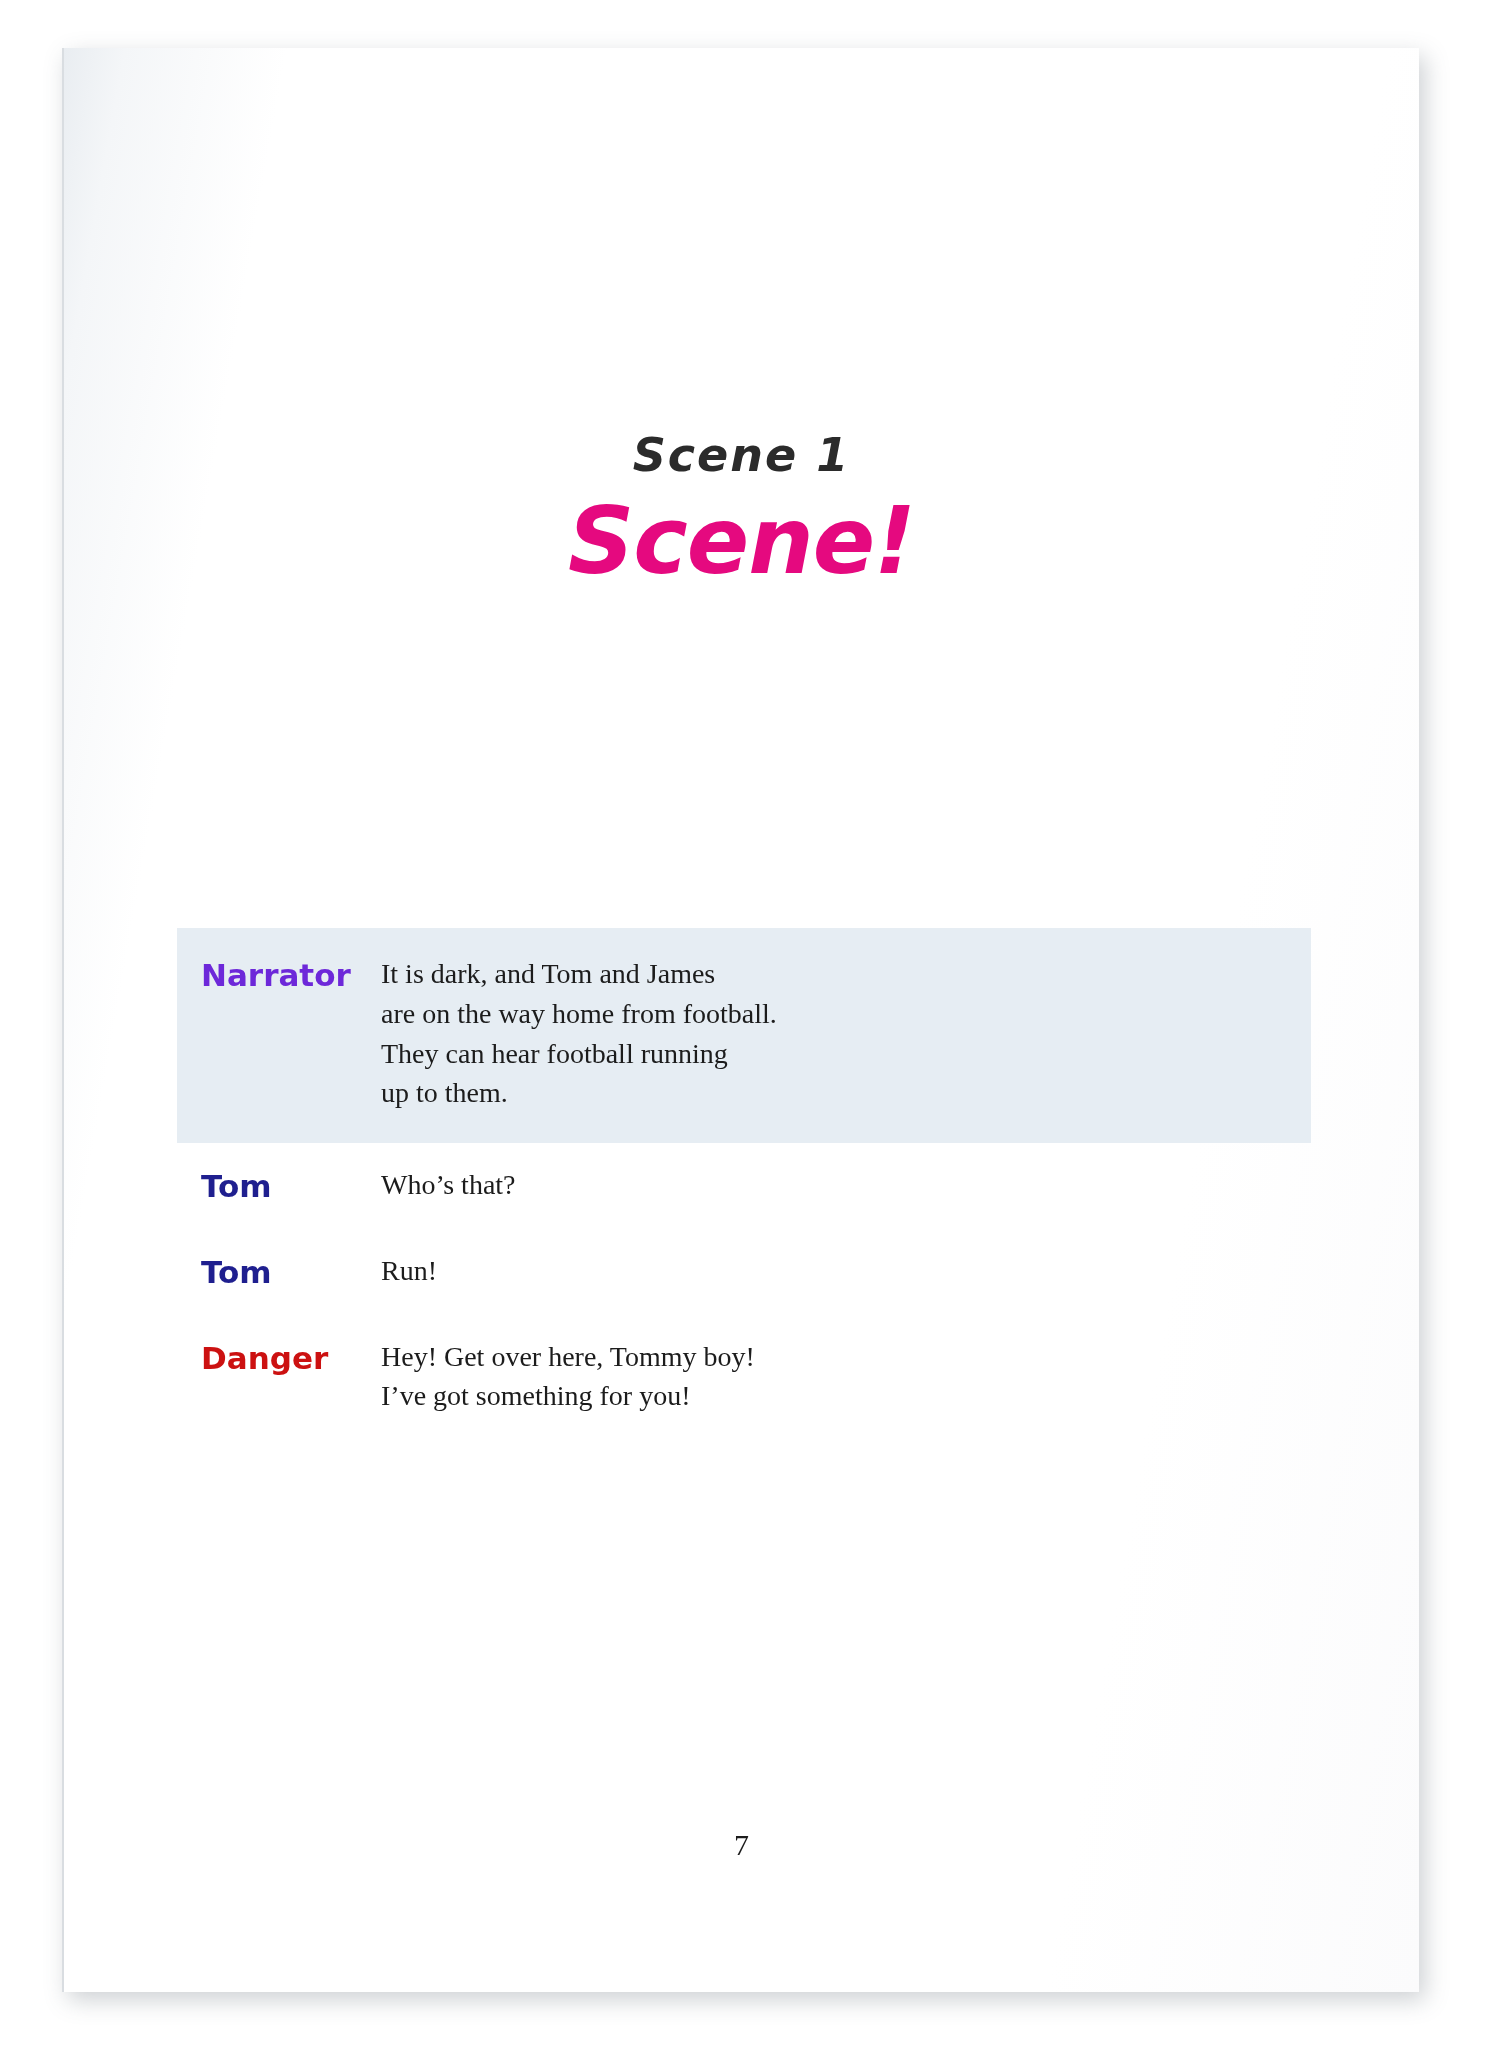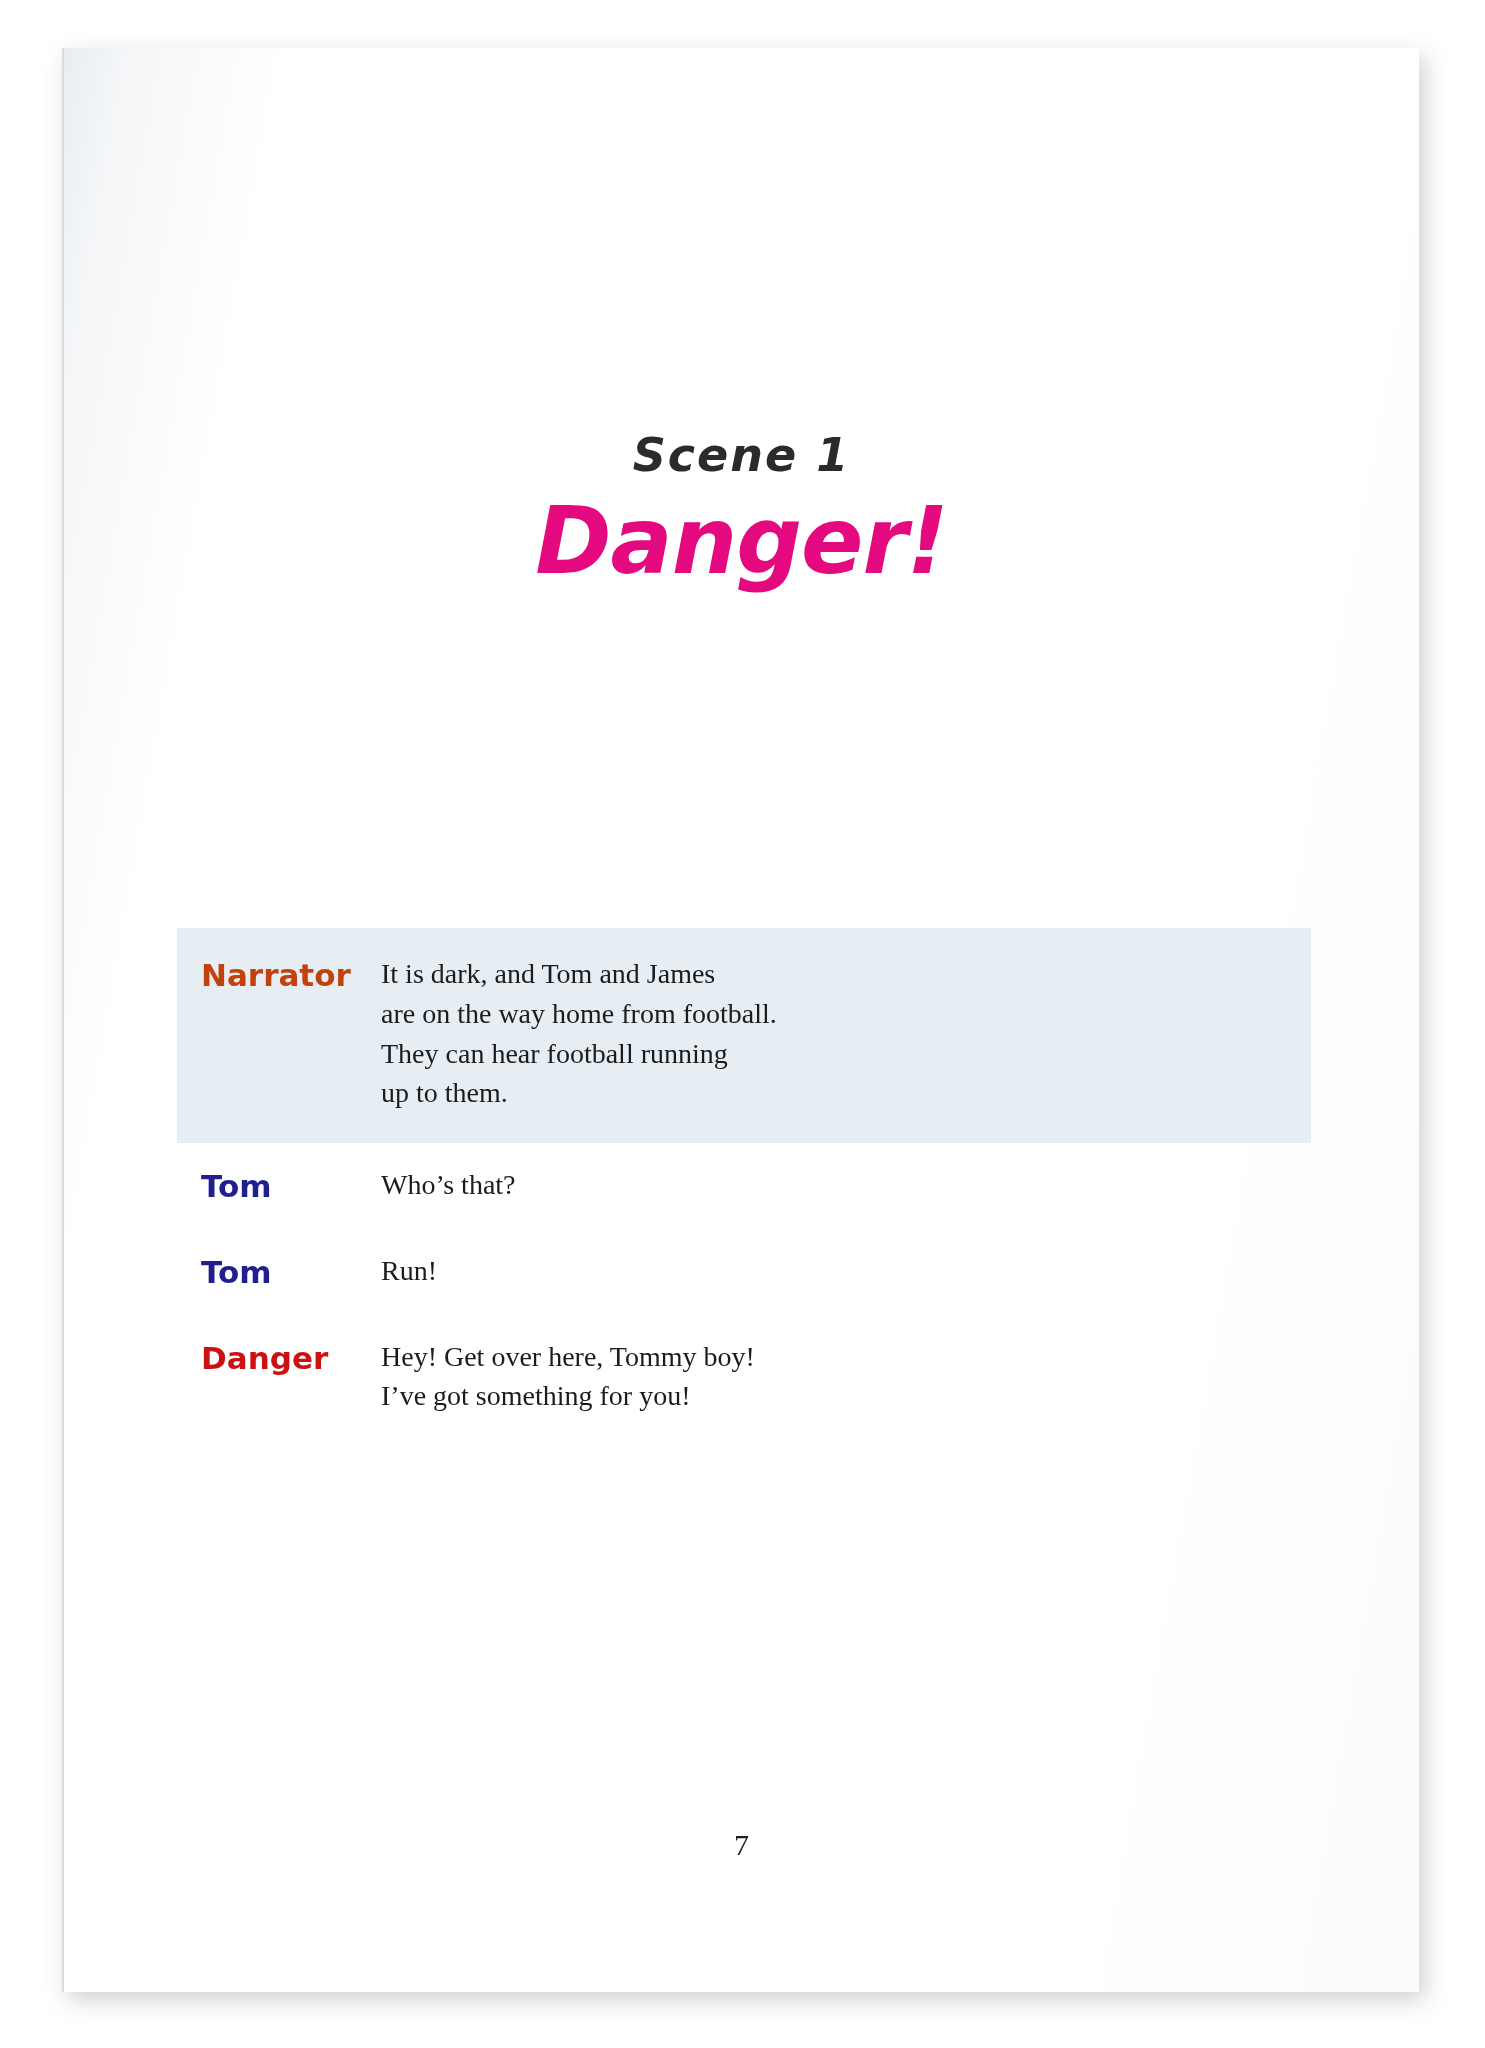--- a/index.html
+++ b/index.html
@@ -120,25 +120,25 @@
 </style>
 </head>
 <body>
 
 <div id="page-wrap">
   <div id="book-page">
     <div id="page-inner">
 
       <div class="scene-label">Scene  1</div>
 
-      <div class="scene-title">Danger!</div>
+      <div class="scene-title">Scene!</div>
 
       <div id="script">
           <div class="line narration" style="background: rgb(230, 237, 243); margin-left: -12px; padding-left: 12px; width: 1122px;">
-            <div class="speaker" style="color: #c2410c;">Narrator</div>
+            <div class="speaker" style="color: #6d28d9;">Narrator</div>
             <div class="speech">
               <div>It is dark, and Tom and James</div>
               <div>are on the way home from football.</div>
               <div>They can hear football running</div>
               <div>up to them.</div>
             </div>
           </div>
           <div class="line">
             <div class="speaker" style="color: rgb(31, 31, 143);">Tom</div>
             <div class="speech">

